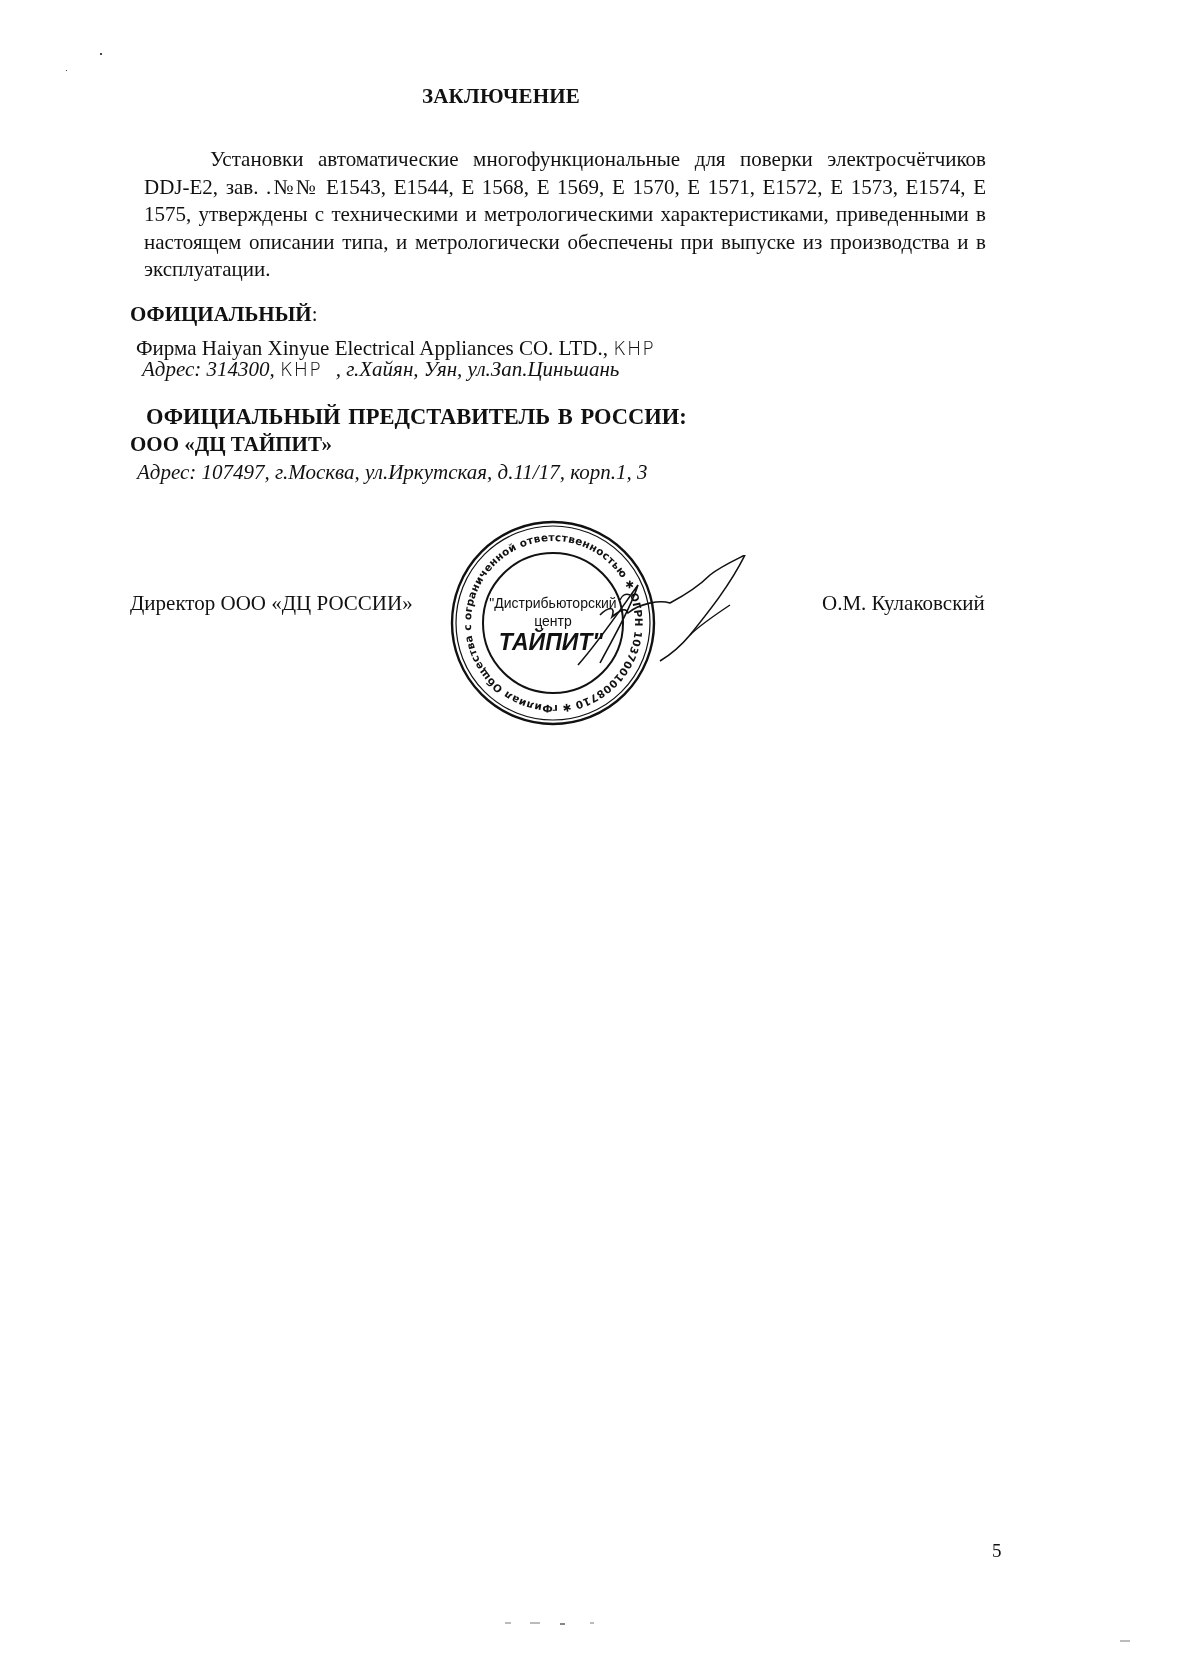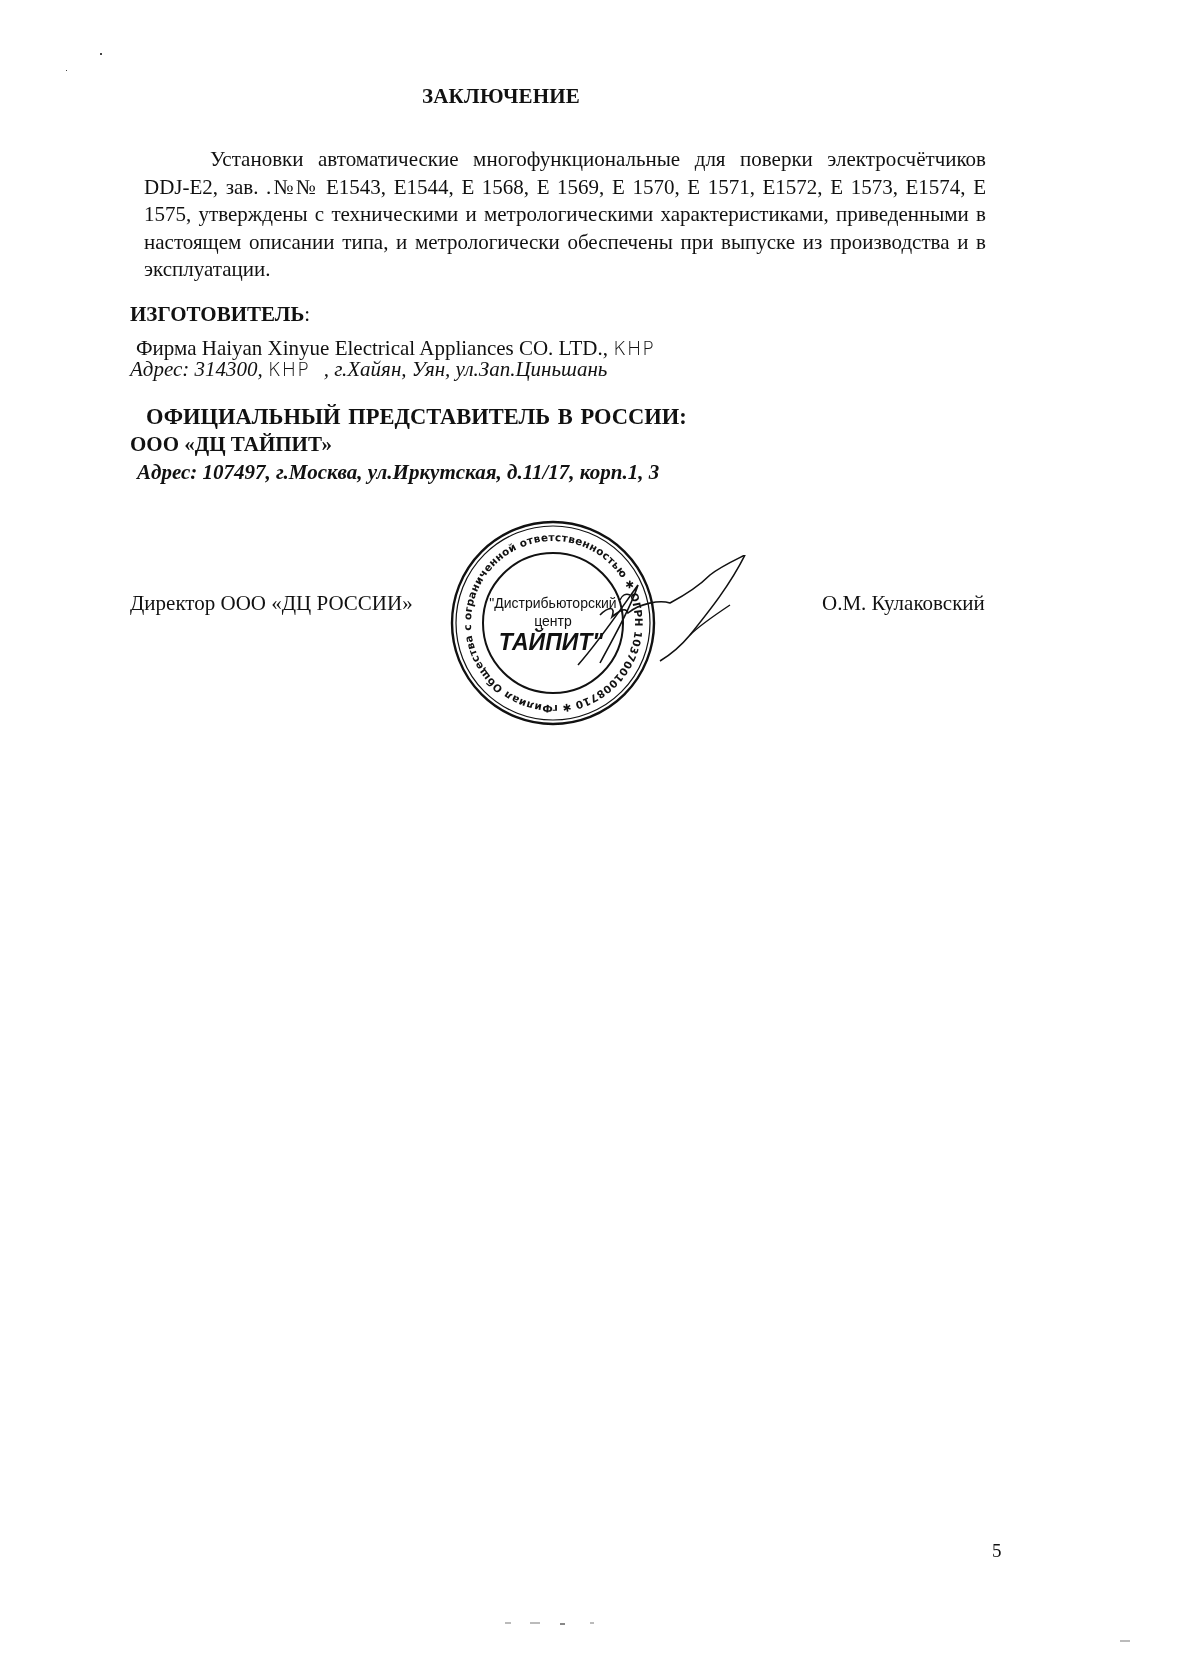--- a/index.html
+++ b/index.html
@@ -26,32 +26,32 @@
 <div class="speck" style="left:100px;top:53px;width:2px;height:2px;"></div>
 <div class="speck" style="left:66px;top:70px;width:1px;height:1px;"></div>
 
 <div class="abs title">ЗАКЛЮЧЕНИЕ</div>
 
 <div class="para">
   <p>Установки автоматические многофункциональные для поверки электросчётчиков DDJ-E2, зав. .№№ Е1543,  Е1544,  Е 1568,  Е 1569,  Е 1570,  Е 1571,  Е1572,  Е 1573, Е1574, Е 1575, утверждены с техническими и метрологическими характеристиками, приведенными в настоящем описании типа, и метрологически обеспечены при выпуске из производства и в эксплуатации.</p>
 </div>
 
 <div class="abs h2" style="left:130px;top:302px;">
-  <span>ИЗГОТОВИТЕЛЬ</span><span style="font-weight:normal">:</span>
+  <span>ОФИЦИАЛЬНЫЙ</span><span style="font-weight:normal">:</span>
 </div>
 <div class="abs line" style="left:136px;top:336px;">
   <span>Фирма Haiyan Xinyue Electrical Appliances CO. LTD., </span><span class="hand">КНР</span>
 </div>
-<div class="abs ital" style="left:130px;top:357px;">
+<div class="abs ital" style="left:142px;top:357px;">
   <span>Адрес: 314300, </span><span class="hand" style="font-style:normal;">КНР</span><span style="display:inline-block;width:14px;"></span><span>, г.Хайян, Уян, ул.Зап.Циньшань</span>
 </div>
 
 <div class="abs h2 big" style="left:130px;top:404px;word-spacing:2px;margin-left:16px;">ОФИЦИАЛЬНЫЙ  ПРЕДСТАВИТЕЛЬ В РОССИИ:</div>
 <div class="abs line" style="left:130px;top:432px;font-weight:bold;">ООО «ДЦ ТАЙПИТ»</div>
-<div class="abs ital" style="left:137px;top:460px;font-weight:bold;">Адрес:  107497, г.Москва, ул.Иркутская, д.11/17, корп.1, 3</div>
+<div class="abs ital" style="left:137px;top:460px;">Адрес:  107497, г.Москва, ул.Иркутская, д.11/17, корп.1, 3</div>
 
 <div class="abs line" style="left:130px;top:591px;">Директор ООО «ДЦ РОССИИ»</div>
 <div class="abs line" style="left:822px;top:591px;">О.М. Кулаковский</div>
 
 <div class="stamp">
   <svg width="210" height="210" viewBox="0 0 210 210">
     <defs>
       <path id="ringPath" d="M105,105 m-82,0 a82,82 0 1,1 164,0 a82,82 0 1,1 -164,0" transform="rotate(-90 105 105)"></path>
     </defs>
     <circle cx="105" cy="105" r="101" fill="none" stroke="#111" stroke-width="2.4"></circle>

